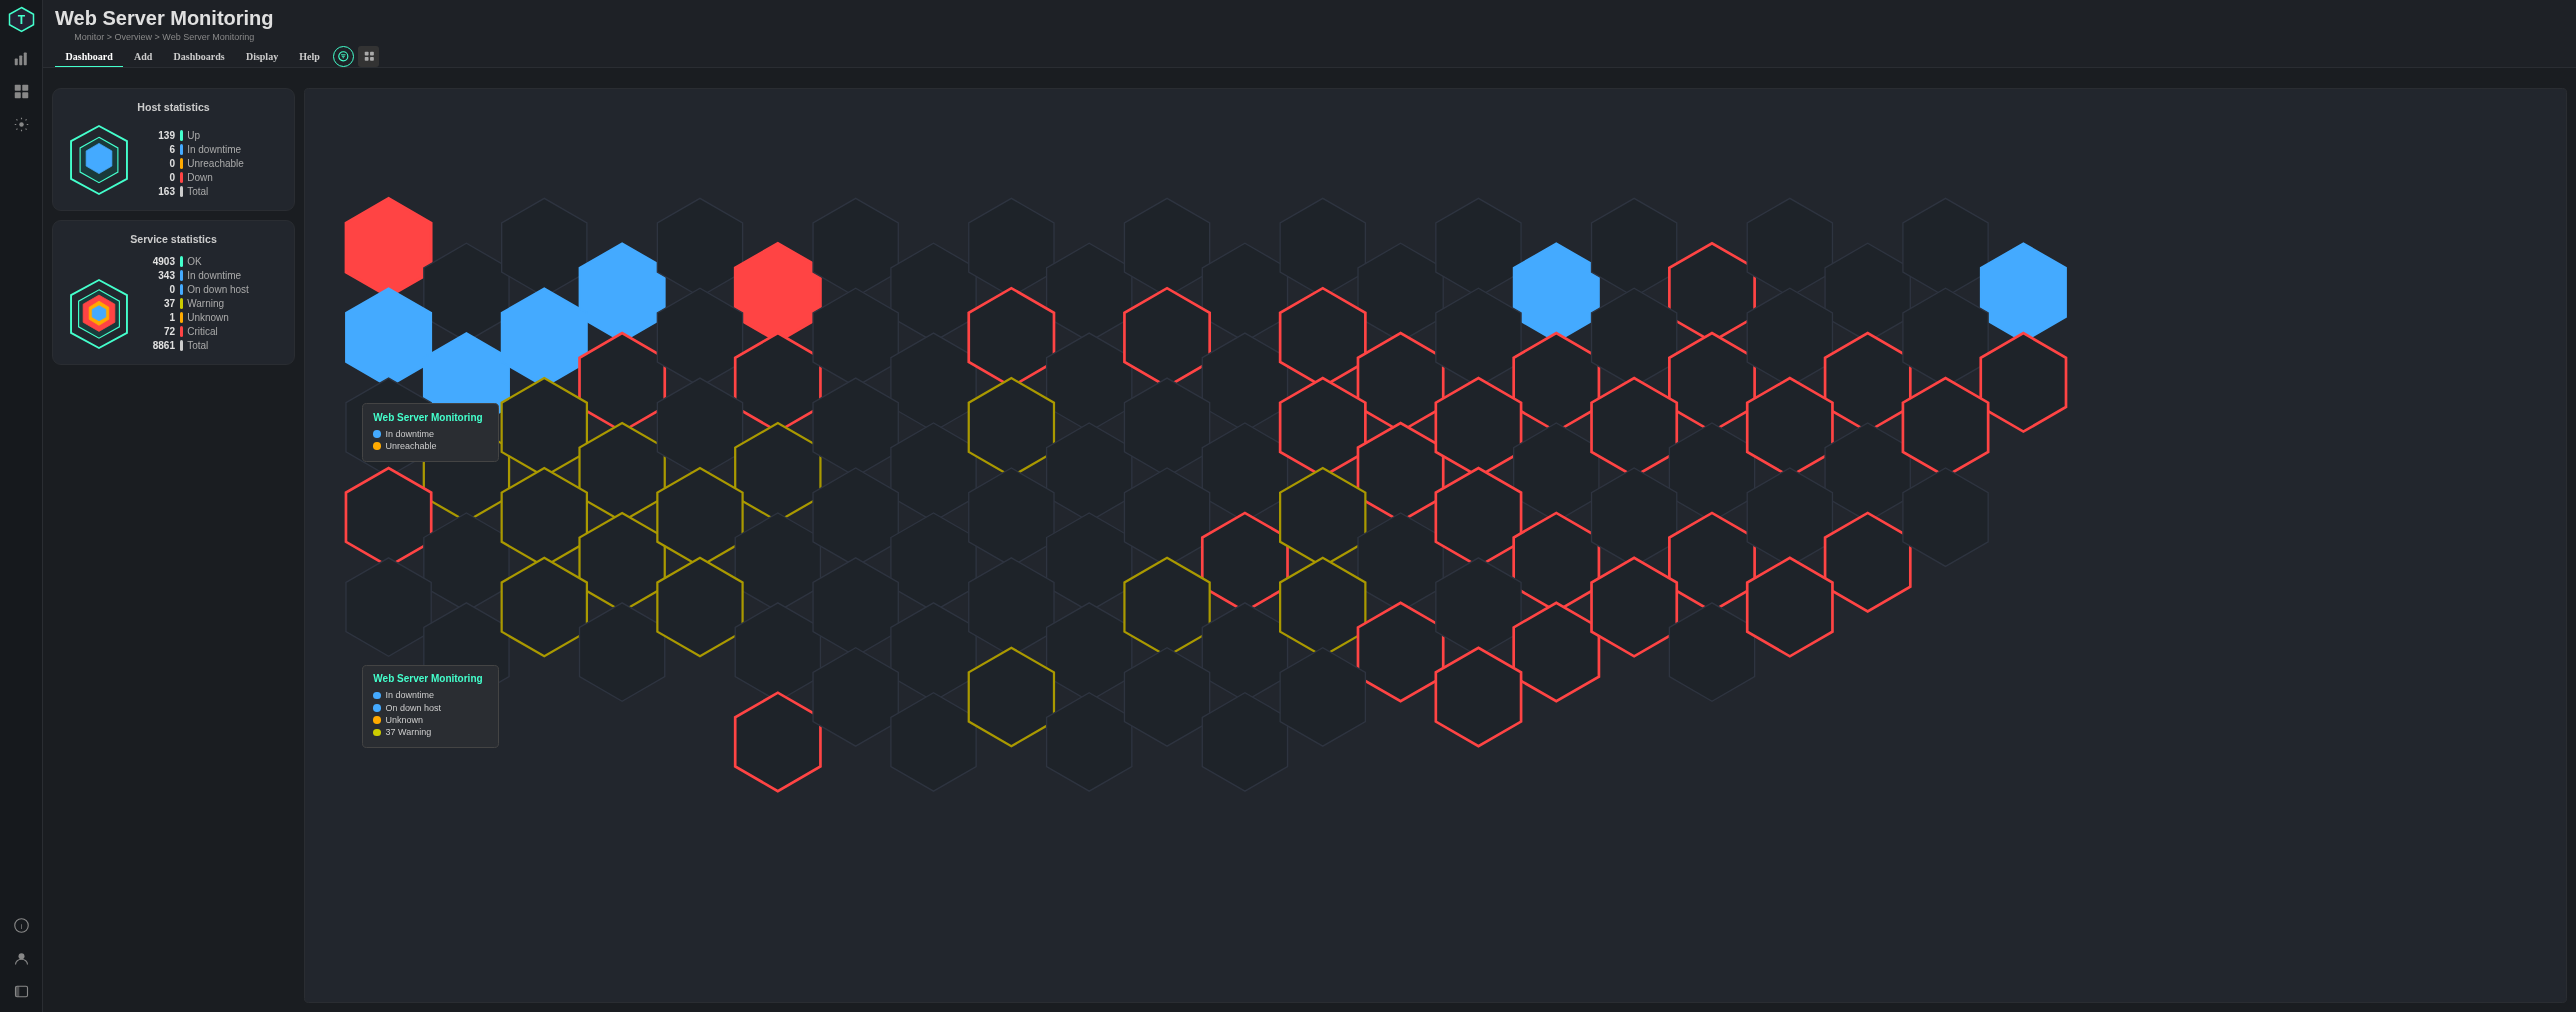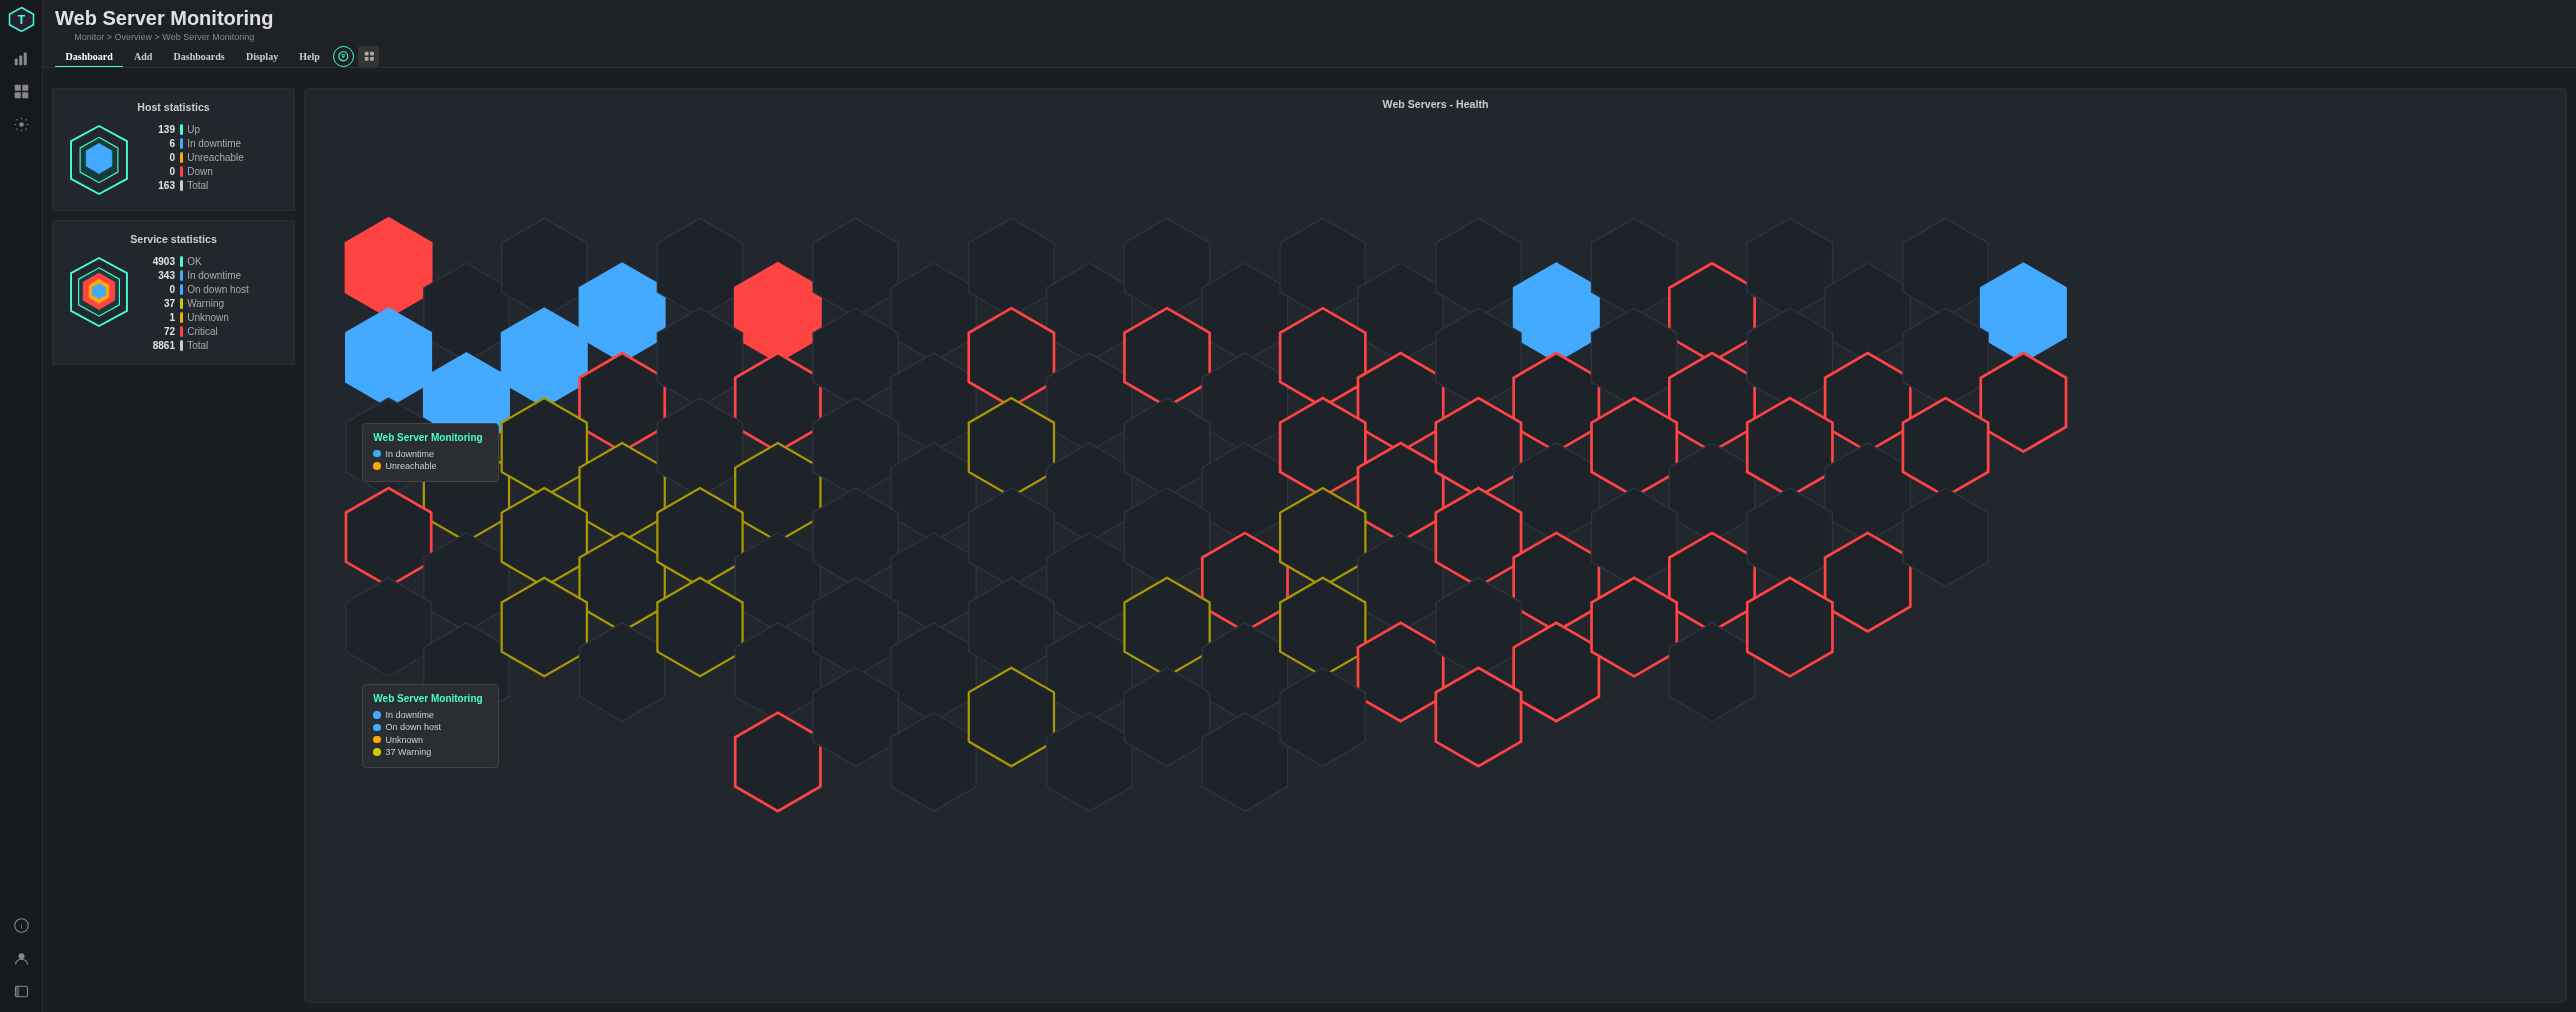--- a/index.html
+++ b/index.html
@@ -154,36 +154,36 @@
     .stats-panel {
       width: 243px;
       display: flex;
       flex-direction: column;
       gap: 9px;
       flex-shrink: 0;
     }
 
     .stat-card {
       background: #22262d;
-      border-radius: 1px;
+      border-radius: 9px;
       padding: 12px;
       border: 0.8px solid #2a2d32;
     }
 
     .stat-card-title {
       text-align: center;
       color: #ccc;
       font-size: 10.6px;
       font-weight: 600;
       margin-bottom: 9px;
     }
 
     .stat-card-inner {
       display: flex;
-      align-items: flex-start;
+      align-items: flex-end;
       gap: 12px;
     }
 
     
     .hex-container {
       width: 68px;
       height: 76px;
       flex-shrink: 0;
       display: flex;
       align-items: center;
@@ -484,21 +484,20 @@
               <span class="stat-bar bar-white"></span>
               <span class="stat-label">Total</span>
             </div>
           </div>
         </div>
       </div>
 
     </div>
 
     <div class="hex-grid-panel">
-      <div class="hex-grid-title">Web Servers - Health</div>
       <div class="hex-grid-canvas">
         <svg id="hexgrid" width="100%" height="100%" viewBox="0 0 2500 780" preserveAspectRatio="xMidYMid meet">
         <polygon points="127.63139720814414,42.5 127.63139720814414,97.5 80,125 32.36860279185587,97.5 32.36860279185588,42.49999999999999 79.99999999999999,15" fill="#f44" stroke="#f44" stroke-width="3"></polygon>
             <polygon points="214.63139720814414,92.72947341949744 214.63139720814414,147.72947341949742 167,175.22947341949742 119.36860279185586,147.72947341949742 119.36860279185588,92.72947341949742 167,65.22947341949744" fill="#1e2329" stroke="#2e3440" stroke-width="1.5"></polygon>
             <polygon points="301.6313972081441,42.5 301.6313972081441,97.5 254,125 206.36860279185586,97.5 206.3686027918559,42.49999999999999 254,15" fill="#1e2329" stroke="#2e3440" stroke-width="1.5"></polygon>
             <polygon points="388.6313972081441,92.72947341949744 388.6313972081441,147.72947341949742 341,175.22947341949742 293.3686027918559,147.72947341949742 293.3686027918559,92.72947341949742 341,65.22947341949744" fill="#4af" stroke="#4af" stroke-width="2"></polygon>
             <polygon points="475.6313972081441,42.5 475.6313972081441,97.5 428,125 380.3686027918559,97.5 380.3686027918559,42.49999999999999 428,15" fill="#1e2329" stroke="#2e3440" stroke-width="1.5"></polygon>
             <polygon points="562.6313972081441,92.72947341949744 562.6313972081441,147.72947341949742 515,175.22947341949742 467.3686027918559,147.72947341949742 467.3686027918559,92.72947341949742 515,65.22947341949744" fill="#f44" stroke="#f44" stroke-width="3"></polygon>
             <polygon points="649.6313972081441,42.5 649.6313972081441,97.5 602,125 554.3686027918559,97.5 554.3686027918559,42.49999999999999 602,15" fill="#1e2329" stroke="#2e3440" stroke-width="1.5"></polygon>
             <polygon points="736.6313972081441,92.72947341949744 736.6313972081441,147.72947341949742 689,175.22947341949742 641.3686027918559,147.72947341949742 641.3686027918559,92.72947341949742 689,65.22947341949744" fill="#1e2329" stroke="#2e3440" stroke-width="1.5"></polygon>

